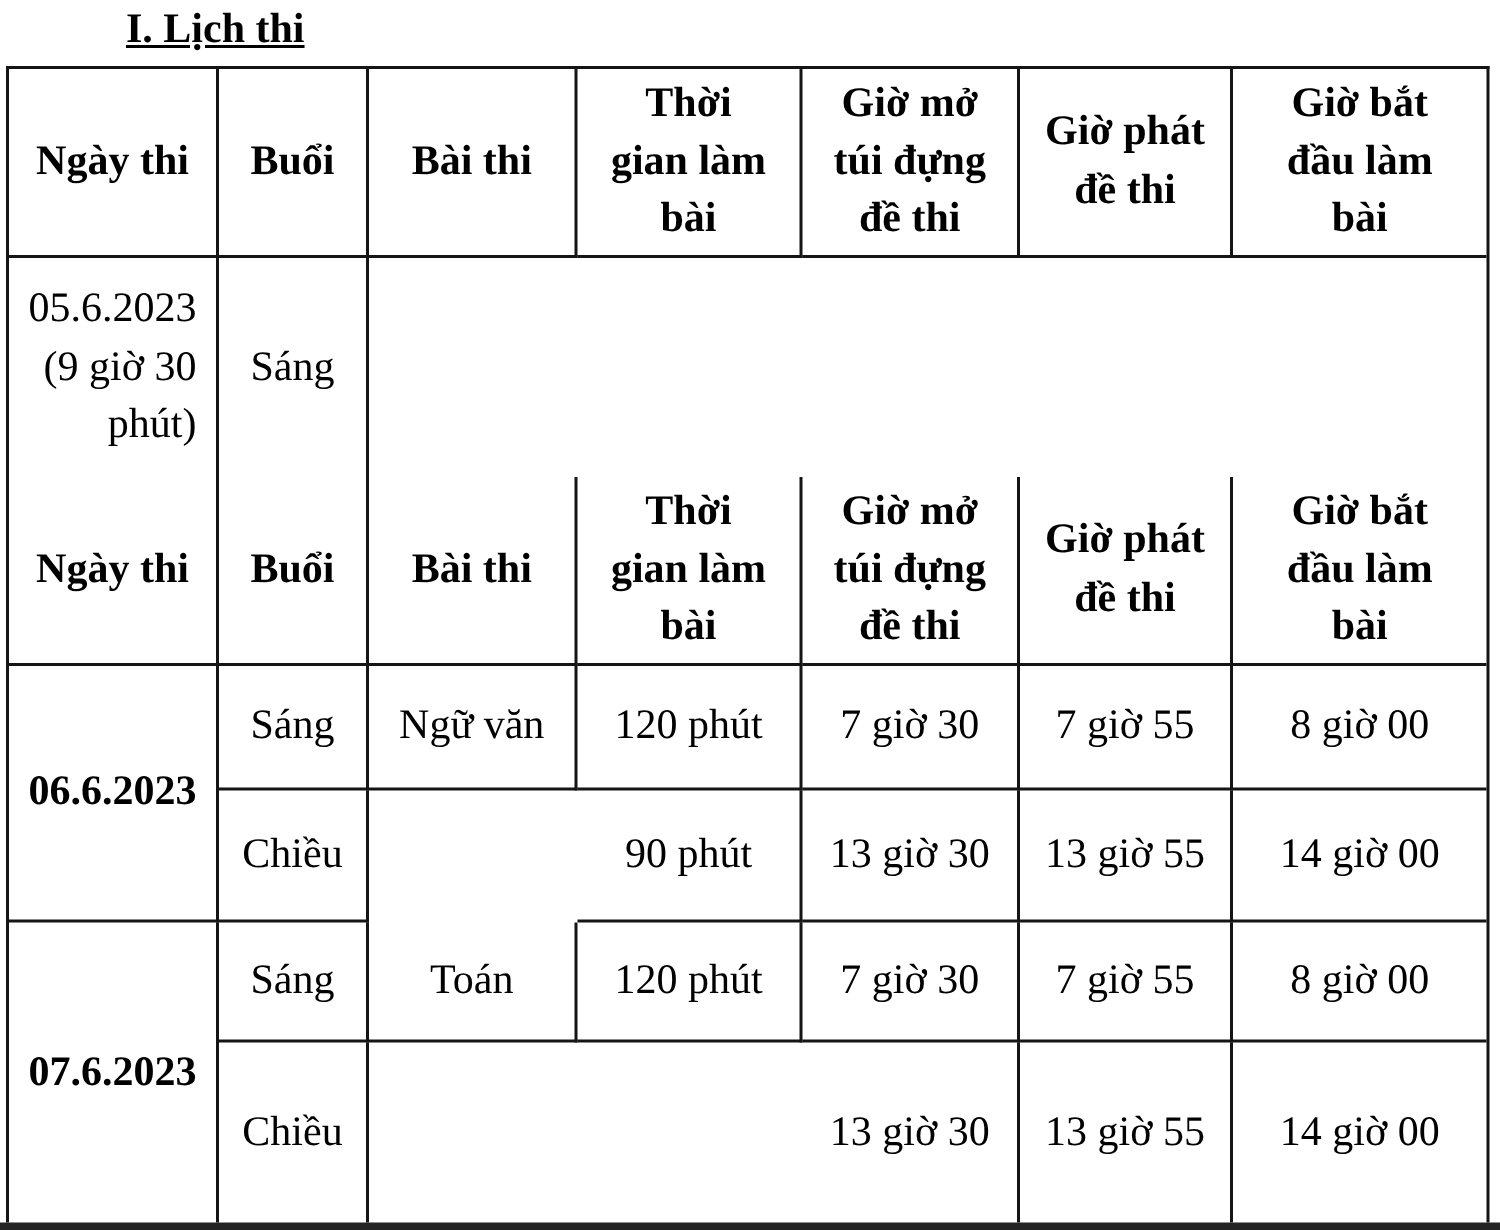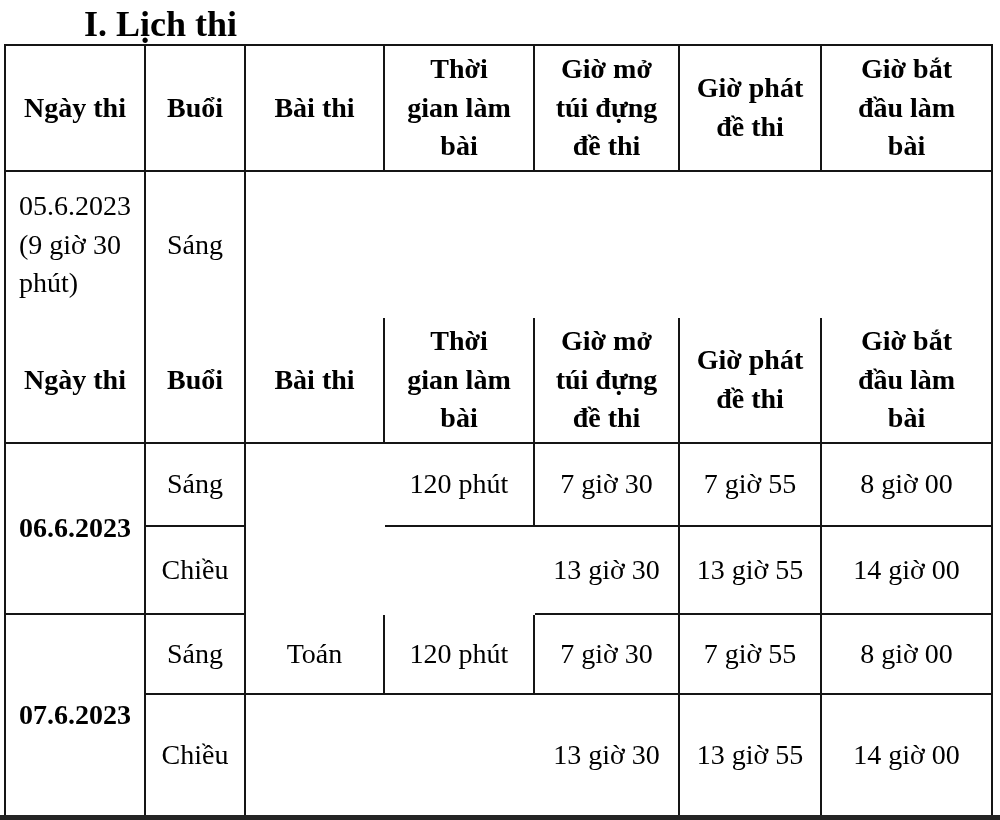--- a/index.html
+++ b/index.html
@@ -1,22 +1,23 @@
 <!DOCTYPE html>
 <html><head>
 <meta charset="utf-8">
 <style>
   * { box-sizing: border-box; margin: 0; padding: 0; }
   html, body { width: 1000px; height: 820px; background: #ffffff; overflow: hidden; }
   body { position: relative; font-family: "Liberation Serif", "DejaVu Serif", serif; color: #000; }
 
   .doc-title {
     position: absolute; left: 84px; top: 3px;
-    font-size: 36px; font-weight: bold; line-height: 1.2;
+    font-size: 28px; font-weight: bold; line-height: 1.2;
     white-space: pre-line;
+    text-decoration: underline;
   }
 
   .schedule {
     position: absolute; left: 4px; top: 44px;
     width: 989px; height: 771px;
     border: 2px solid #151515; border-bottom: none;
     display: grid;
     grid-template-columns: 140px 100px 139px 150px 145px 142px 169px;
     grid-template-rows: 126px 146px 126px 83px 88px 80px 120px;
     background: #fff;
@@ -28,21 +29,21 @@
     font-size: 28px; line-height: 1.38;
     border: 0 solid #151515;
     padding: 0 6px;
     overflow: hidden;
   }
   .br { border-right-width: 2px; }
   .bb { border-bottom-width: 2px; }
   .bold { font-weight: bold; }
 
   .vstack { flex-direction: column; align-items: stretch; justify-content: flex-start; padding: 0; }
-  .vtop { height: 146px; display: flex; align-items: center; justify-content: center; text-align: left; white-space: pre-line; padding: 0 6px; }
+  .vtop { height: 146px; display: flex; align-items: center; justify-content: center; text-align: right; white-space: pre-line; padding: 0 6px; }
   .vbot { flex: 1; display: flex; align-items: center; justify-content: center; text-align: center; white-space: pre-line; padding: 0 6px; font-weight: bold; }
 
   .bottom-bar {
     position: absolute; left: 0; top: 815px;
     width: 1000px; height: 5px; background: #242424;
   }
 </style>
 </head>
 <body>
 
@@ -86,26 +87,28 @@
 đề thi</div>
   <div class="cell bold br bb" style="grid-row:3;grid-column:6">Giờ phát
 đề thi</div>
   <div class="cell bold bb" style="grid-row:3;grid-column:7">Giờ bắt
 đầu làm
 bài</div>
 
   <div class="cell bold br bb" style="grid-row:4 / span 2;grid-column:1">06.6.2023</div>
 
   <div class="cell br bb" style="grid-row:4;grid-column:2">Sáng</div>
+  <div class="cell br bb" style="grid-row:4;grid-column:3">Ngữ văn</div>
   <div class="cell br bb" style="grid-row:4;grid-column:4">120 phút</div>
   <div class="cell br bb" style="grid-row:4;grid-column:5">7 giờ 30</div>
   <div class="cell br bb" style="grid-row:4;grid-column:6">7 giờ 55</div>
   <div class="cell bb" style="grid-row:4;grid-column:7">8 giờ 00</div>
 
   <div class="cell br bb" style="grid-row:5;grid-column:2">Chiều</div>
+  <div class="cell br bb" style="grid-row:5;grid-column:4">90 phút</div>
   <div class="cell br bb" style="grid-row:5;grid-column:5">13 giờ 30</div>
   <div class="cell br bb" style="grid-row:5;grid-column:6">13 giờ 55</div>
   <div class="cell bb" style="grid-row:5;grid-column:7">14 giờ 00</div>
 
   <div class="cell bold br" style="grid-row:6 / span 2;grid-column:1">07.6.2023</div>
 
   <div class="cell br bb" style="grid-row:6;grid-column:2">Sáng</div>
   <div class="cell br bb" style="grid-row:6;grid-column:3">Toán</div>
   <div class="cell br bb" style="grid-row:6;grid-column:4">120 phút</div>
   <div class="cell br bb" style="grid-row:6;grid-column:5">7 giờ 30</div>

